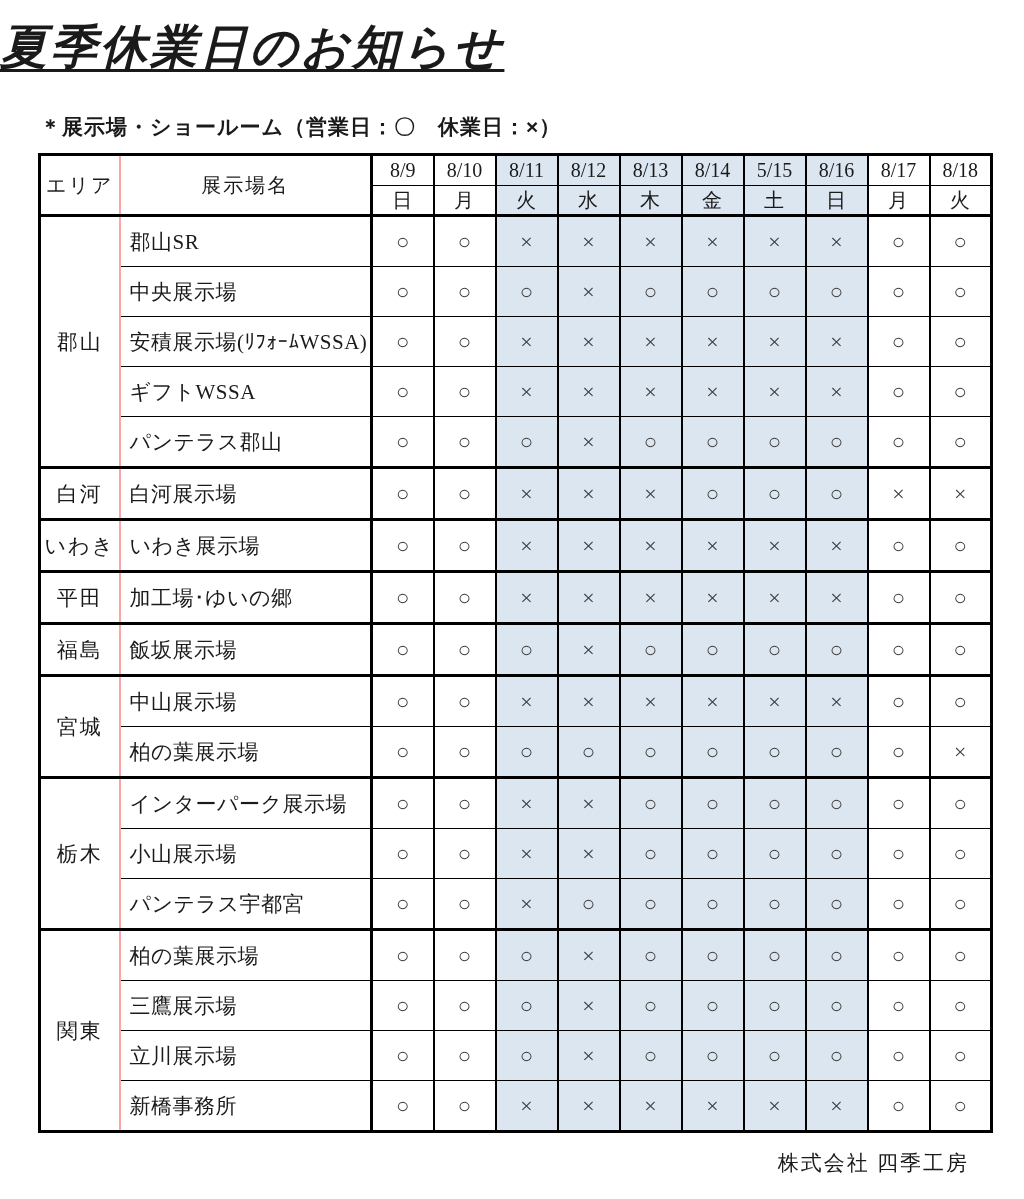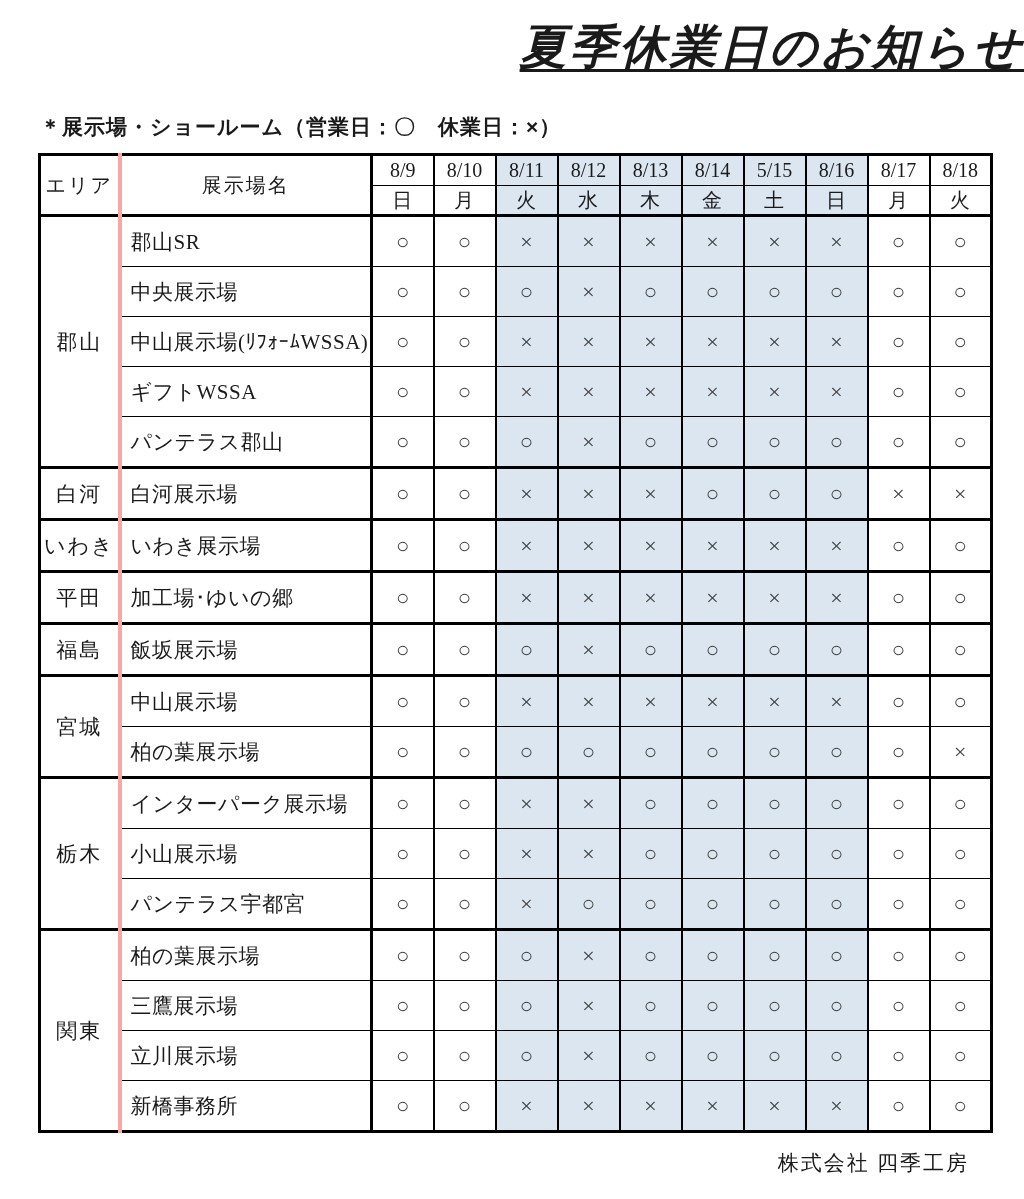--- a/index.html
+++ b/index.html
@@ -8,21 +8,21 @@
     background:#ffffff;
     font-family:"Liberation Serif","DejaVu Serif",serif;
     color:#1a1a1a;
     position:relative;
   }
   .page{width:1024px;height:1199px;overflow:hidden;}
 
   
   .title{
     margin:16px 0 0 0;
-    text-align:right;
+    text-align:left;
     font-family:"Liberation Serif","DejaVu Serif",serif;
     font-style:italic;
     font-weight:bold;
     font-size:47px;
     letter-spacing:3px;
     text-decoration:underline;
     text-decoration-thickness:3px;
     text-underline-offset:6px;
   }
 
@@ -47,21 +47,21 @@
     border:1px solid #000;
     text-align:center;
     vertical-align:middle;
     font-weight:normal;
     padding:0;
     overflow:hidden;
     white-space:nowrap;
   }
   
   .sched .c-date{border-left:2px solid #000;border-right:2px solid #000;}
-  .sched .c-area{border-right:4px solid #fca5a5;margin-left:44px;}
+  .sched .c-area{border-right:2px solid #fca5a5;margin-left:44px;}
   .sched .c-name{border-right:3px solid #000;}
   
   .sched tr.hdr-top th{height:29px;border-bottom:1px solid #000;font-size:20px;}
   .sched tr.hdr-day th{height:28px;border-bottom:3px solid #000;font-size:20px;letter-spacing:1px;}
   .sched th.span2{border-bottom:3px solid #000;font-size:20px;letter-spacing:2px;}
   
   .sched tbody td{height:49px;font-size:21px;}
   .sched tbody tr.group-start td{border-top:3px solid #000;}
   .sched td.c-area{letter-spacing:2px;}
   .sched td.c-name{text-align:left;padding-left:9px;letter-spacing:0.5px;}
@@ -151,21 +151,21 @@
           <td class="c-date c-mark hl">○</td>
           <td class="c-date c-mark hl">×</td>
           <td class="c-date c-mark hl">○</td>
           <td class="c-date c-mark hl">○</td>
           <td class="c-date c-mark hl">○</td>
           <td class="c-date c-mark hl">○</td>
           <td class="c-date c-mark">○</td>
           <td class="c-date c-mark">○</td>
         </tr>
         <tr>
-          <td class="c-name">中山展示場(ﾘﾌｫｰﾑWSSA)</td>
+          <td class="c-name">安積展示場(ﾘﾌｫｰﾑWSSA)</td>
           <td class="c-date c-mark">○</td>
           <td class="c-date c-mark">○</td>
           <td class="c-date c-mark hl">×</td>
           <td class="c-date c-mark hl">×</td>
           <td class="c-date c-mark hl">×</td>
           <td class="c-date c-mark hl">×</td>
           <td class="c-date c-mark hl">×</td>
           <td class="c-date c-mark hl">×</td>
           <td class="c-date c-mark">○</td>
           <td class="c-date c-mark">○</td>

